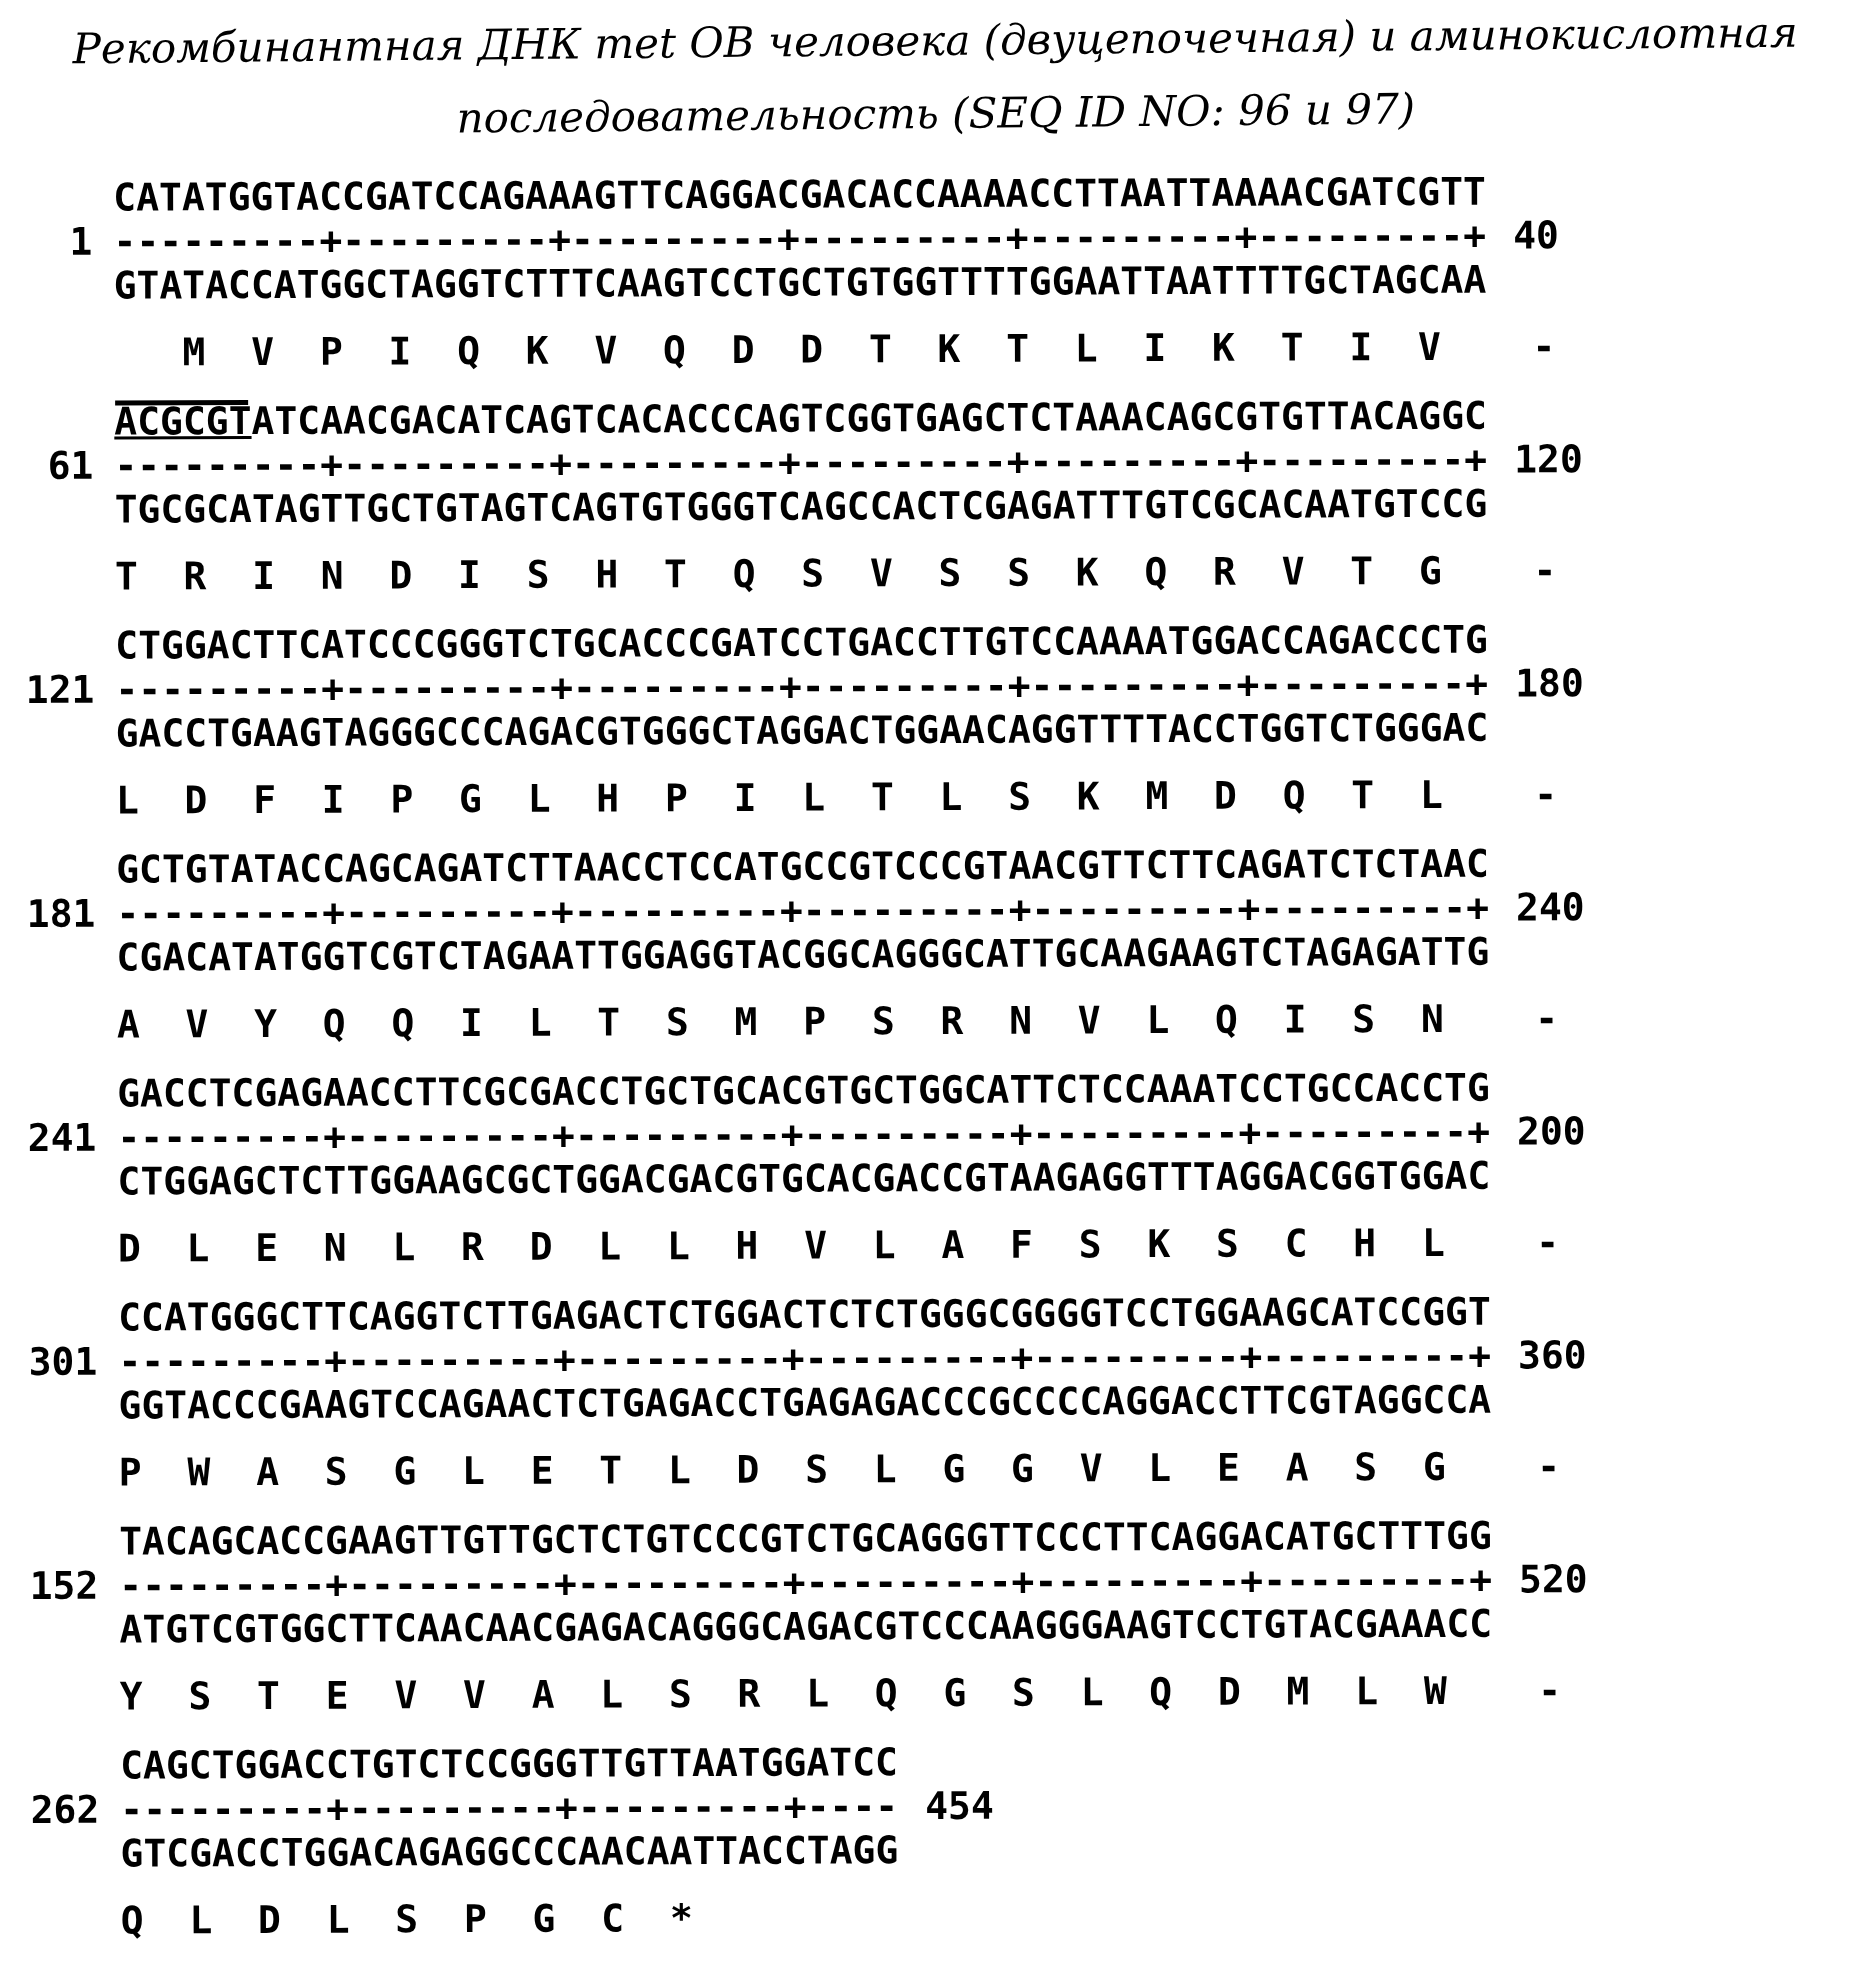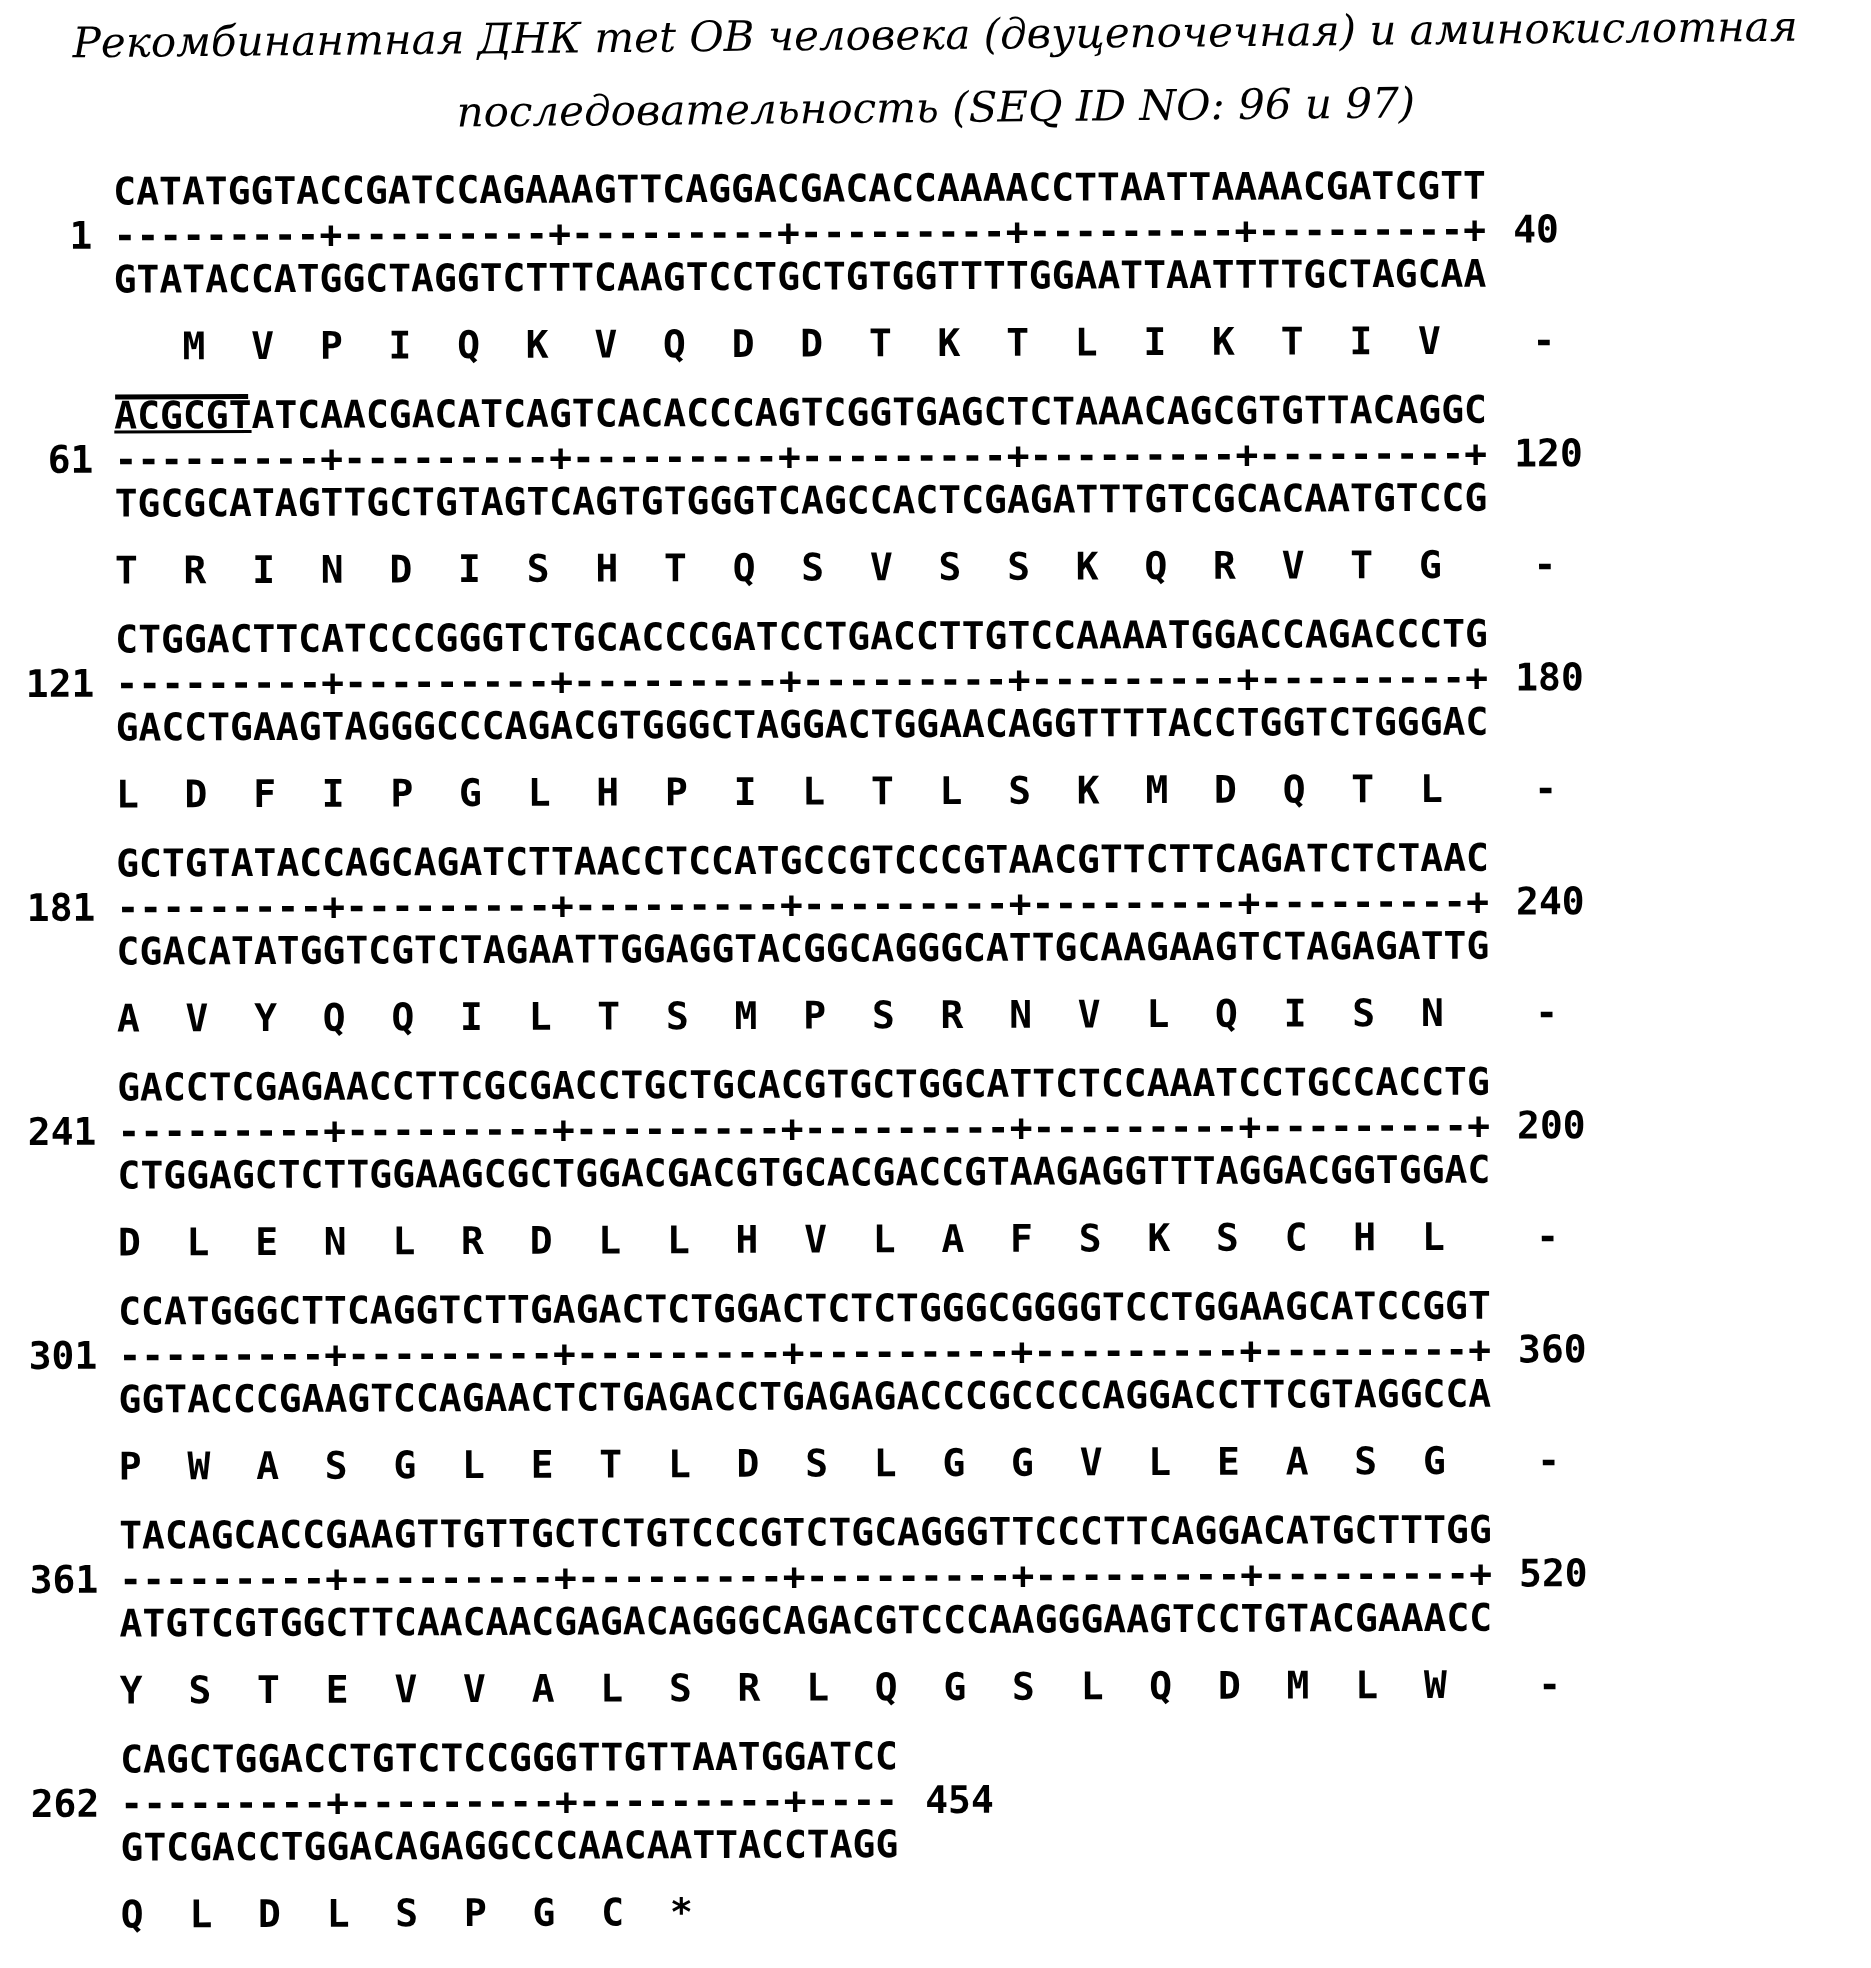--- a/index.html
+++ b/index.html
@@ -2,21 +2,21 @@
 <html><head>
 <meta charset="utf-8">
 <style>
   * { margin: 0; padding: 0; box-sizing: border-box; }
   html, body {
     width: 1871px; height: 1968px;
     background: #ffffff; color: #000000;
     overflow: hidden;
     font-family: "DejaVu Sans Mono", monospace;
   }
-  .page { padding-top: 11px; }
+  .page { padding-top: 17px; }
 
   .title {
     text-align: center;
     font-family: "DejaVu Serif", serif;
     font-style: italic;
     font-size: 42px;
     line-height: 1.15;
     transform: rotate(-0.55deg);
   }
   .title .l1 { margin-bottom: 25px; }
@@ -174,21 +174,21 @@
       <span class="seq">P  W  A  S  G  L  E  T  L  D  S  L  G  G  V  L  E  A  S  G    -</span>
     </div>
   </div>
 
   <div class="block">
     <div class="row">
       <span class="num"></span>
       <span class="seq">TACAGCACCGAAGTTGTTGCTCTGTCCCGTCTGCAGGGTTCCCTTCAGGACATGCTTTGG</span>
     </div>
     <div class="row">
-      <span class="num">361</span>
+      <span class="num">152</span>
       <span class="seq">---------+---------+---------+---------+---------+---------+</span>
       <span class="endnum">520</span>
     </div>
     <div class="row">
       <span class="num"></span>
       <span class="seq">ATGTCGTGGCTTCAACAACGAGACAGGGCAGACGTCCCAAGGGAAGTCCTGTACGAAACC</span>
     </div>
     <div class="row aa-row">
       <span class="num"></span>
       <span class="seq">Y  S  T  E  V  V  A  L  S  R  L  Q  G  S  L  Q  D  M  L  W    -</span>

